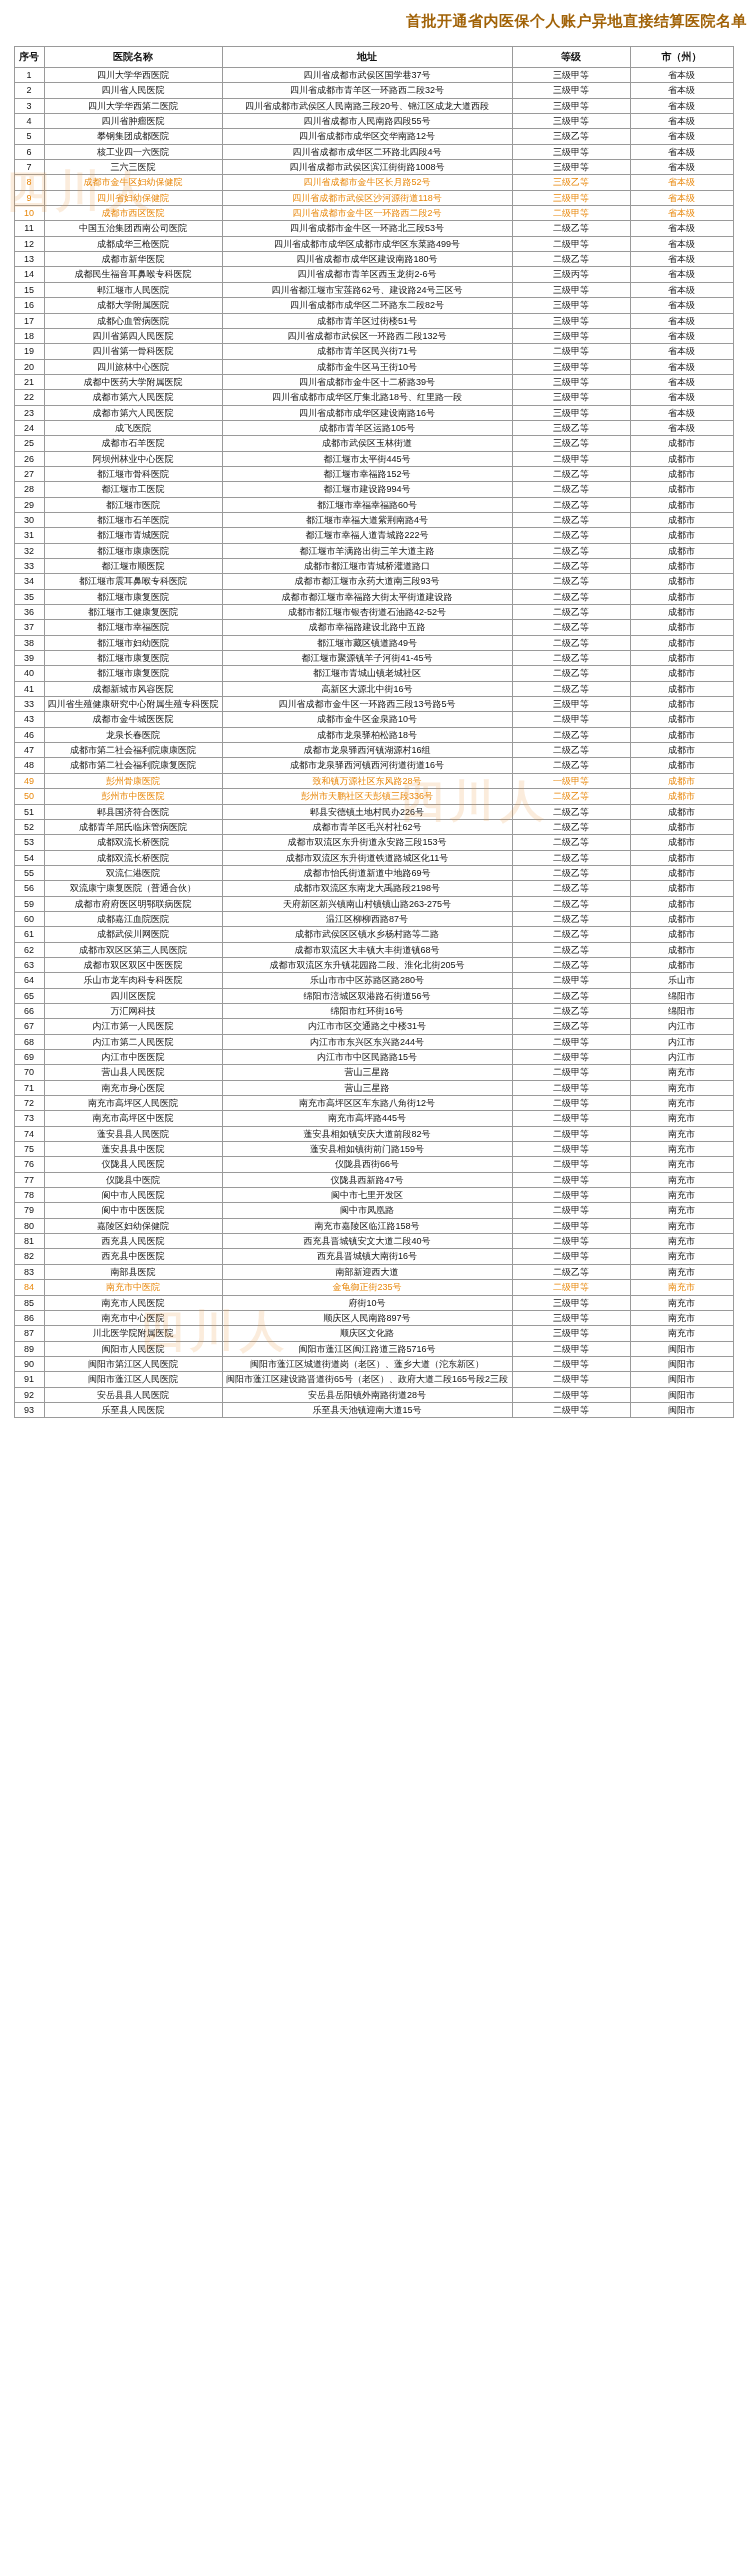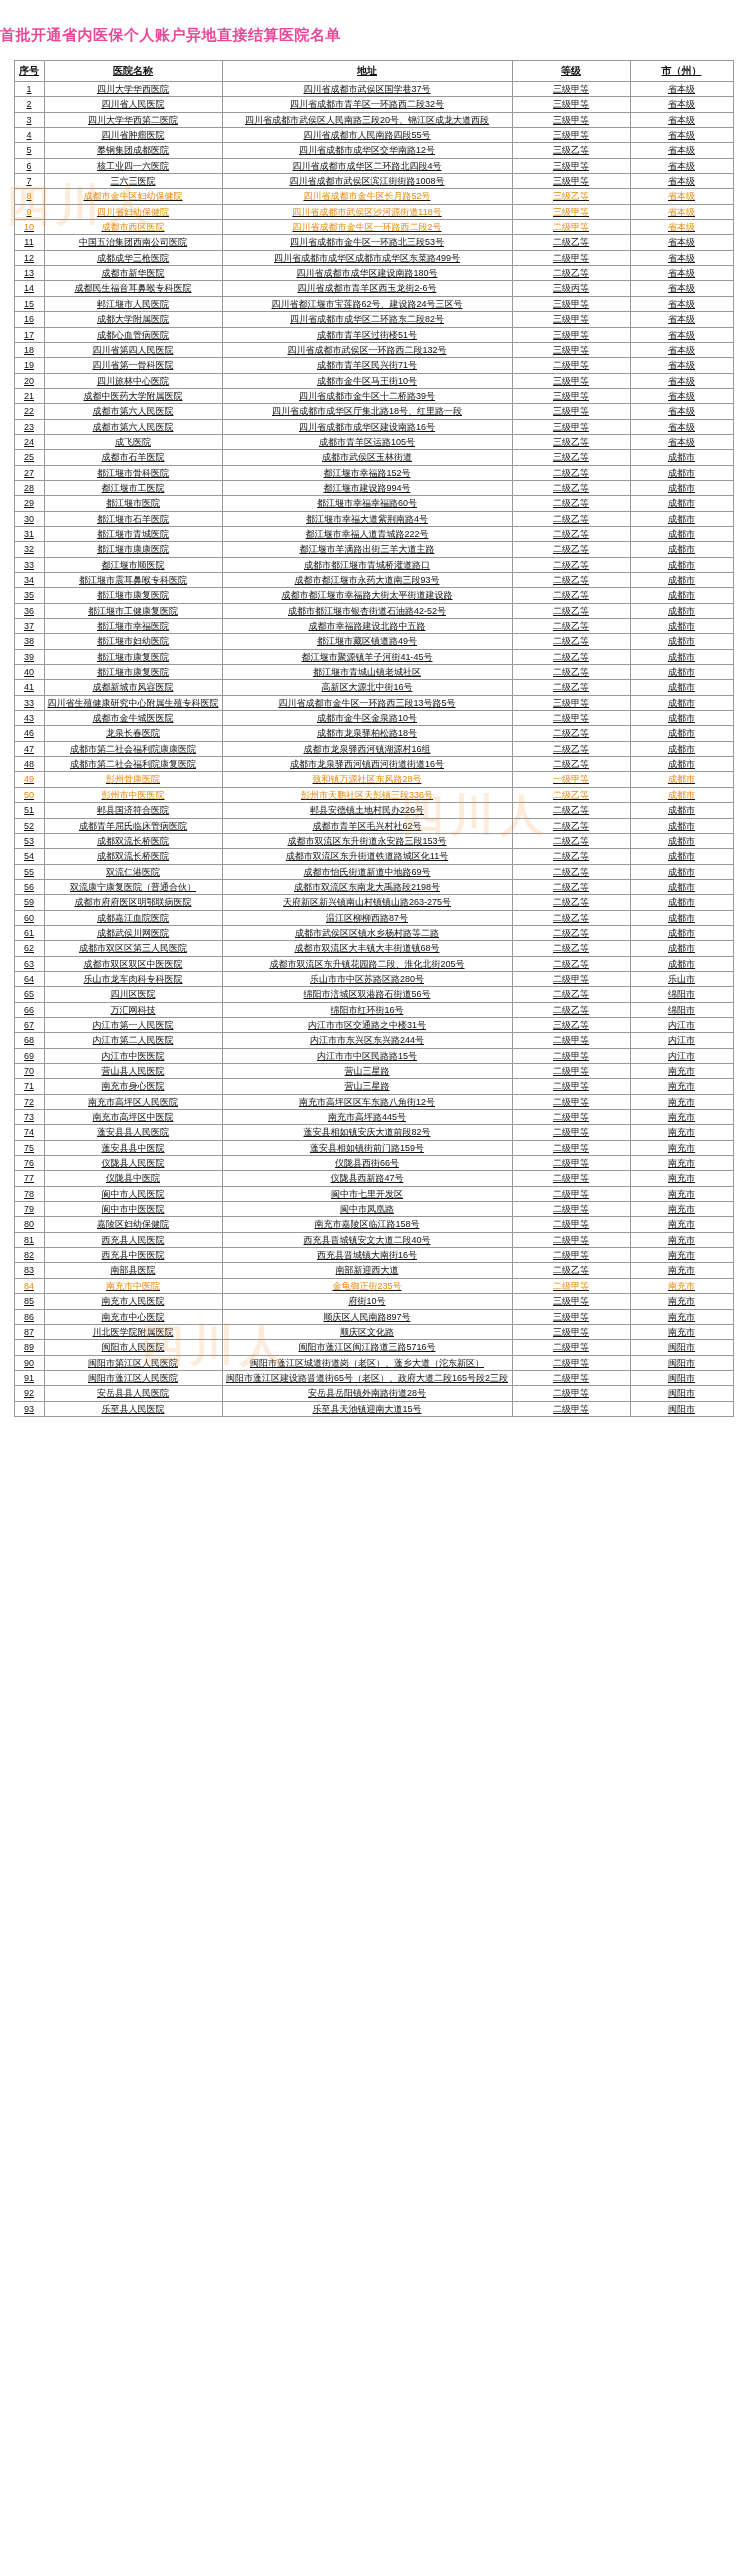--- a/index.html
+++ b/index.html
@@ -1,25 +1,24 @@
 <!DOCTYPE html>
 <html><head>
 <meta charset="utf-8">
 <style>
   html,body{margin:0;padding:0;background:#ffffff;}
   body{font-family:"Liberation Sans","DejaVu Sans",sans-serif;color:#111;}
   #page{width:747px;margin:0 auto;position:relative;}
   h1#title{
-    font-size:15px;font-weight:bold;text-align:left;
-    margin:26px 0 8px 0;letter-spacing:.5px;color:#ec4899;
+    font-size:15px;font-weight:bold;text-align:right;
+    margin:12px 0 8px 0;letter-spacing:.5px;color:#a16207;
   }
   table{
     border-collapse:collapse;width:719px;margin:15px auto;
     table-layout:fixed;
-    text-decoration:underline;
   }
   col.c0{width:30px;}
   col.c1{width:178px;}
   col.c2{width:290px;}
   col.c3{width:118px;}
   col.c4{width:103px;}
   th,td{
     border:1px solid #9a9a9a;
     font-size:9px;
     line-height:1.15;
@@ -248,20 +247,27 @@
           <td>省本级</td>
         </tr>
         <tr>
           <td class="idx">25</td>
           <td>成都市石羊医院</td>
           <td>成都市武侯区玉林街道</td>
           <td>三级乙等</td>
           <td>成都市</td>
         </tr>
         <tr>
+          <td class="idx">26</td>
+          <td>阿坝州林业中心医院</td>
+          <td>都江堰市太平街445号</td>
+          <td>二级甲等</td>
+          <td>成都市</td>
+        </tr>
+        <tr>
           <td class="idx">27</td>
           <td>都江堰市骨科医院</td>
           <td>都江堰市幸福路152号</td>
           <td>二级乙等</td>
           <td>成都市</td>
         </tr>
         <tr>
           <td class="idx">28</td>
           <td>都江堰市工医院</td>
           <td>都江堰市建设路994号</td>

